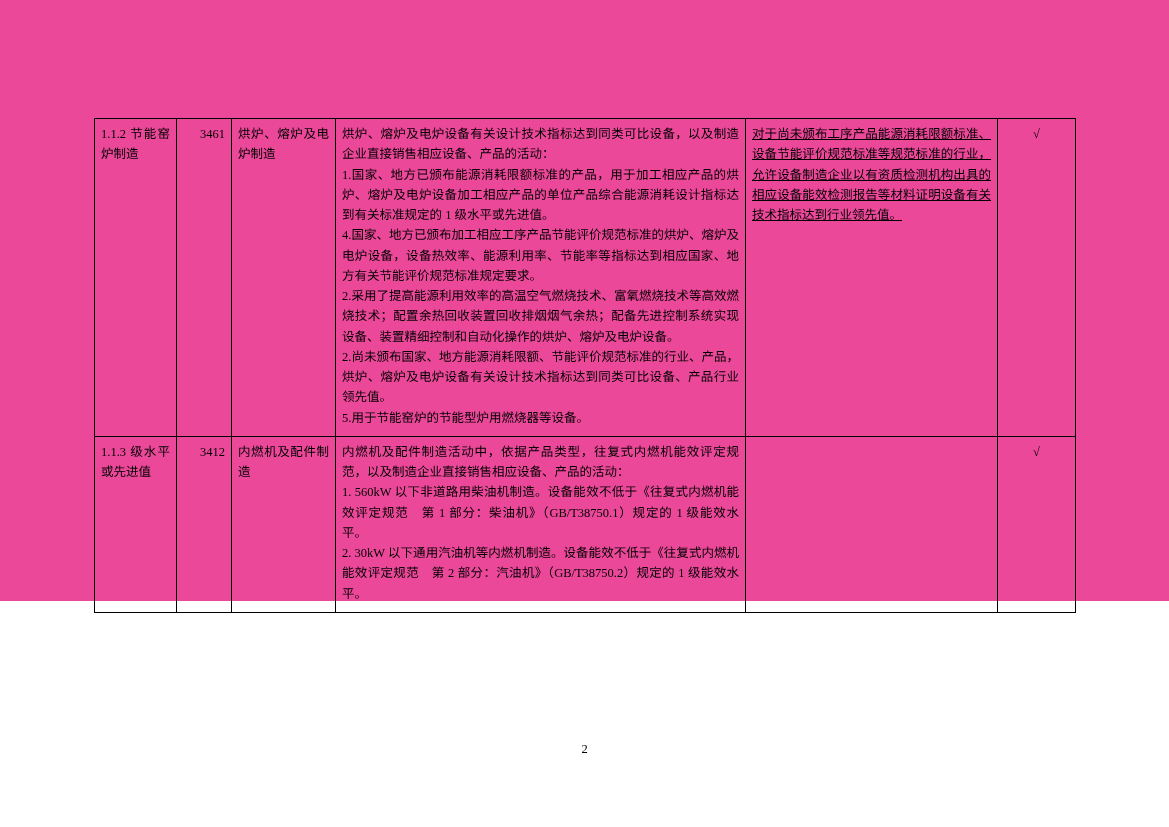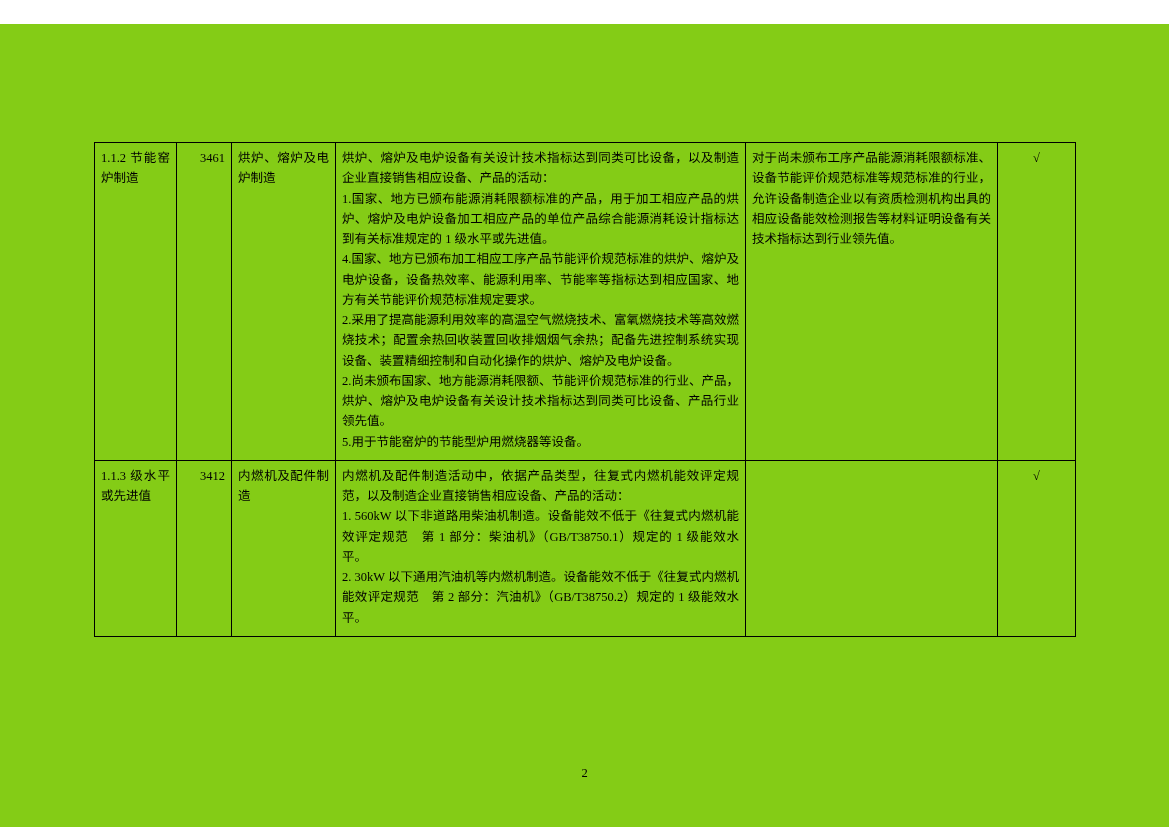--- a/index.html
+++ b/index.html
@@ -13,23 +13,22 @@
     font-family: "Liberation Serif", "DejaVu Serif", serif;
     color: #000000;
     position: relative;
     overflow: hidden;
   }
   .page {
     position: absolute;
     left: 0;
     top: 0;
     width: 1169px;
-    height: 803px;
-    background: #84cc16;
-    margin-top: 24px;
+    height: 601px;
+    background: #ec4899;
   }
   .doc-table {
     position: absolute;
     left: 94px;
     top: 118px;
     width: 981px;
     border-collapse: collapse;
     table-layout: fixed;
   }
   .doc-table td {
@@ -71,20 +70,21 @@
   }
   .code-line {
     margin: 0;
     text-align: justify;
     text-justify: inter-ideograph;
   }
   .note-line {
     margin: 0;
     text-align: justify;
     text-justify: inter-ideograph;
+    text-decoration: underline;
   }
   .page-number {
     position: absolute;
     left: 0;
     top: 742px;
     width: 1169px;
     text-align: center;
     font-size: 12.5px;
     font-family: "Liberation Serif", "DejaVu Serif", serif;
     color: #000000;

